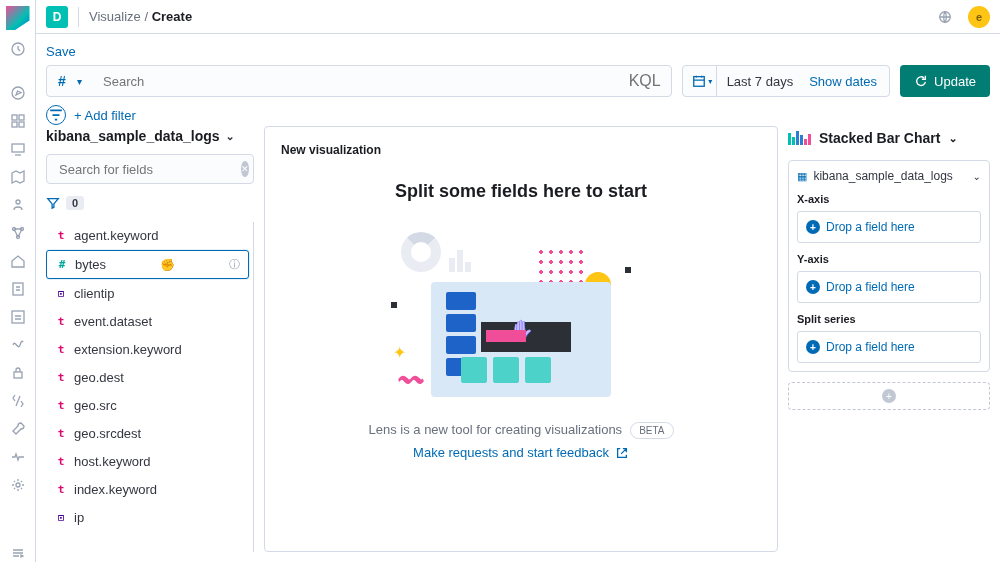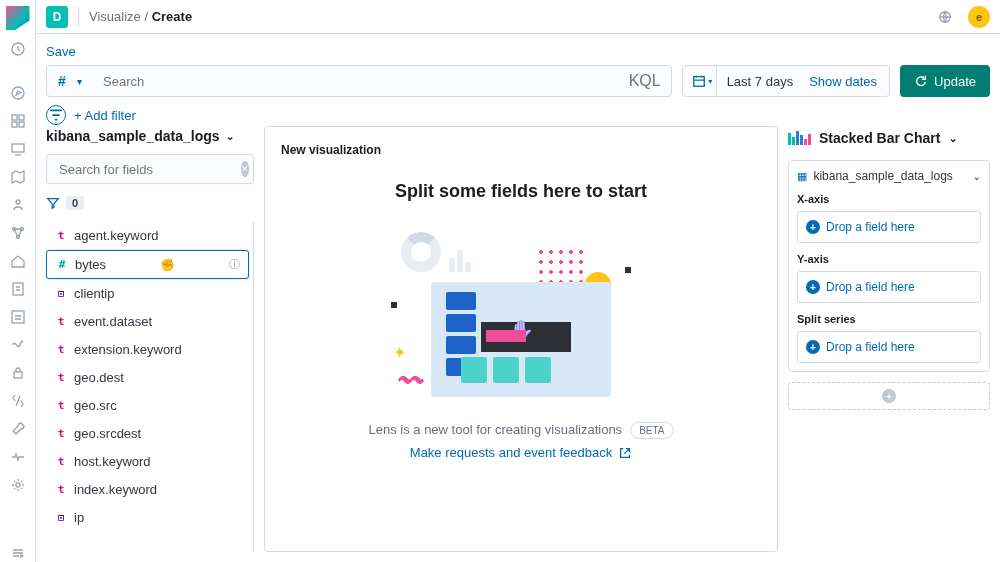--- a/index.html
+++ b/index.html
@@ -372,21 +372,21 @@
           <div></div>
         </div>
       <div class="illus-plus">✦</div>
       <div class="illus-squig">〰</div>
     </div>
     <div class="lens-text">
       <span>Lens is a new tool for creating visualizations</span>
       <span class="beta-badge">BETA</span>
     </div>
     <div class="feedback-link">
-      <span>Make requests and event feedback</span>
+      <span>Make requests and start feedback</span>
       <svg class="i" viewBox="0 0 16 16">
           <path d="M6 3H3v10h10v-3M9 3h4v4M13 3L7 9"></path>
         </svg>
     </div>
   </div>
 
   <div class="config">
     <div class="chart-type">
       <span class="chart-icon">
           <span></span>

